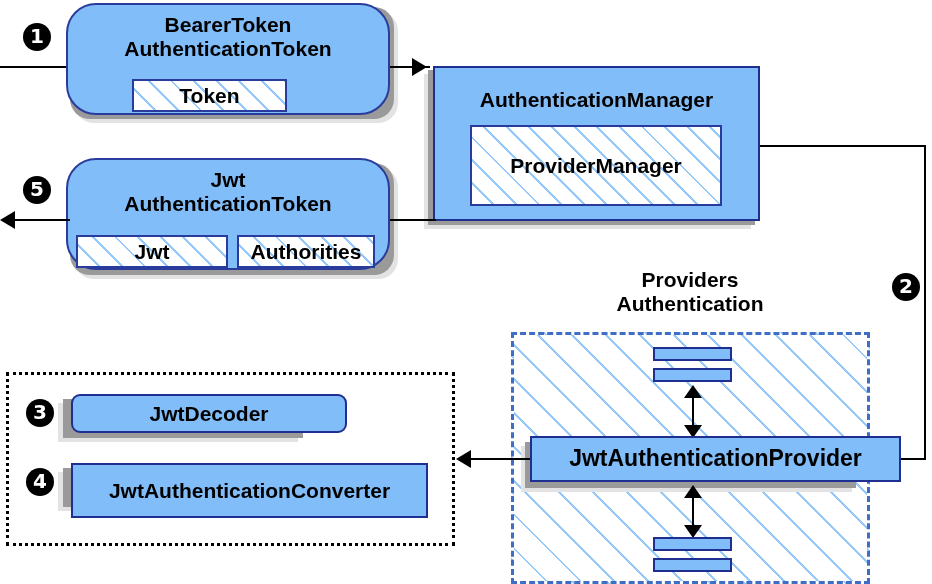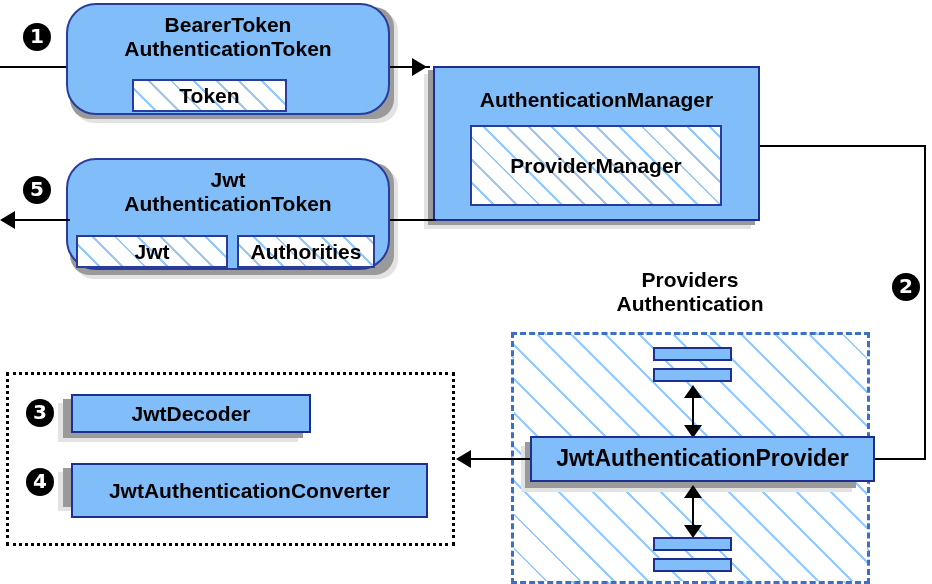--- a/index.html
+++ b/index.html
@@ -221,39 +221,39 @@
 
   <div class="small-bar" style="left:653px;top:347px;width:79px;height:14px;"></div>
   <div class="small-bar" style="left:653px;top:368px;width:79px;height:14px;"></div>
 
   <div class="ln-v" style="left:692px;top:390px;height:40px;"></div>
   <div class="arrow arrow-up" style="left:684px;top:385px;"></div>
   <div class="arrow arrow-down" style="left:684px;top:425px;"></div>
 
   <div class="shadow-light abs" style="left:521px;top:446px;width:331px;height:46px;"></div>
   <div class="shadow-dark abs" style="left:525px;top:442px;width:331px;height:46px;"></div>
-  <div class="bluebox" style="left:530px;top:436px;width:345px;height:46px;font-size:23px;">
+  <div class="bluebox" style="left:530px;top:436px;width:371px;height:46px;font-size:23px;">
     <span>JwtAuthenticationProvider</span>
   </div>
 
   <div class="ln-v" style="left:692px;top:490px;height:40px;"></div>
   <div class="arrow arrow-up" style="left:684px;top:485px;"></div>
   <div class="arrow arrow-down" style="left:684px;top:525px;"></div>
 
   <div class="small-bar" style="left:653px;top:537px;width:79px;height:14px;"></div>
   <div class="small-bar" style="left:653px;top:558px;width:79px;height:14px;"></div>
 
   <div class="ln-h" style="left:470px;top:458px;width:60px;"></div>
   <div class="arrow arrow-left" style="left:456px;top:450px;"></div>
 
   <div class="dotted-region" style="left:6px;top:372px;width:449px;height:174px;"></div>
 
   <div class="shadow-light abs" style="left:58px;top:403px;width:240px;height:39px;"></div>
   <div class="shadow-dark abs" style="left:63px;top:399px;width:240px;height:39px;"></div>
-  <div class="bluebox" style="left:71px;top:394px;width:240px;height:39px;font-size:21px;">
+  <div class="bluebox" style="left:71px;top:394px;width:276px;height:39px;font-size:21px;border-radius:9px;">
     <span>JwtDecoder</span>
   </div>
   <div class="badge" style="left:27px;top:400px;">
     <span>3</span>
   </div>
 
   <div class="shadow-light abs" style="left:58px;top:472px;width:357px;height:39px;"></div>
   <div class="shadow-dark abs" style="left:63px;top:468px;width:357px;height:39px;"></div>
   <div class="bluebox" style="left:71px;top:463px;width:357px;height:55px;font-size:21px;">
     <span>JwtAuthenticationConverter</span>

